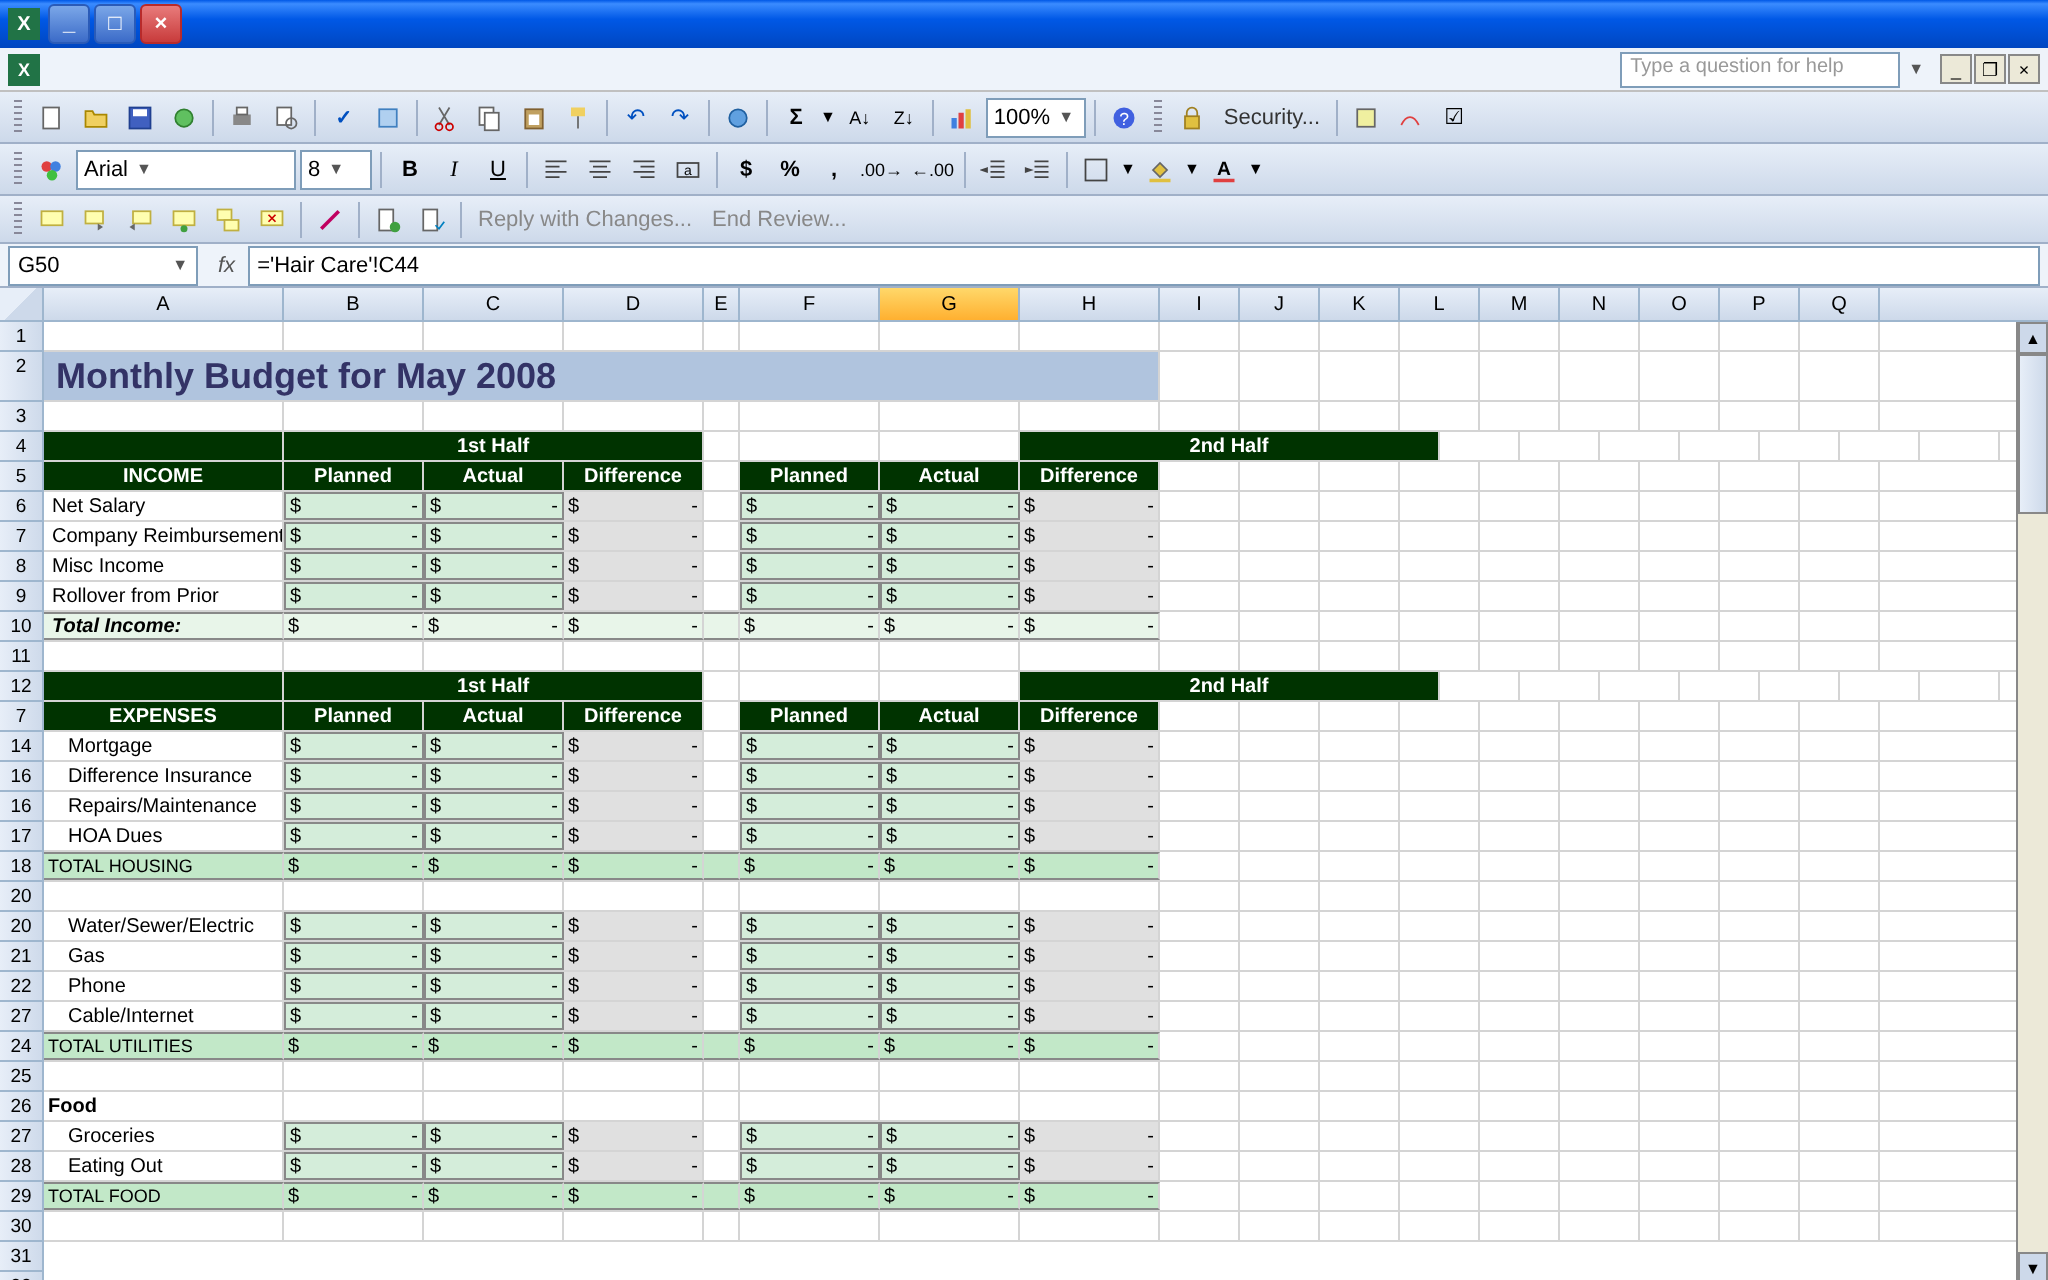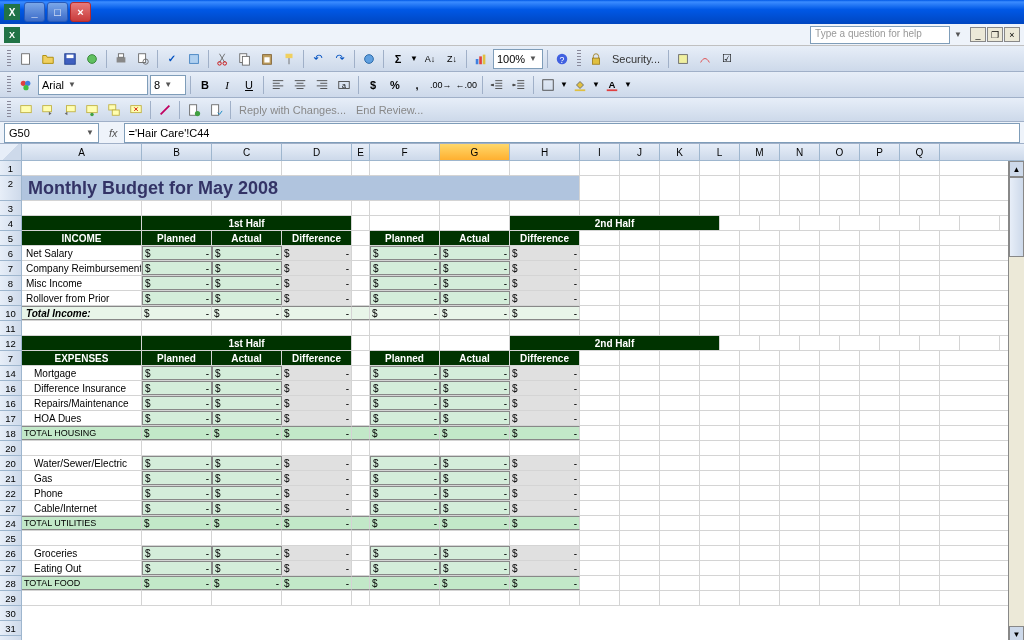--- a/index.html
+++ b/index.html
@@ -1160,20 +1160,39 @@
           <div class="cell" style="width: 40px;"></div>
           <div class="cell" style="width: 40px;"></div>
           <div class="cell" style="width: 40px;"></div>
           <div class="cell" style="width: 40px;"></div>
           <div class="cell" style="width: 40px;"></div>
           <div class="cell" style="width: 40px;"></div>
           <div class="cell" style="width: 40px;"></div>
           <div class="cell" style="width: 40px;"></div>
         </div>
         <div class="cell-row">
+          <div class="cell bold" style="width: 120px; padding-left: 2px;">Food</div>
+          <div class="cell" style="width: 70px;"></div>
+          <div class="cell" style="width: 70px;"></div>
+          <div class="cell" style="width: 70px;"></div>
+          <div class="cell" style="width: 18px;"></div>
+          <div class="cell" style="width: 70px;"></div>
+          <div class="cell" style="width: 70px;"></div>
+          <div class="cell" style="width: 70px;"></div>
+          <div class="cell" style="width: 40px;"></div>
+          <div class="cell" style="width: 40px;"></div>
+          <div class="cell" style="width: 40px;"></div>
+          <div class="cell" style="width: 40px;"></div>
+          <div class="cell" style="width: 40px;"></div>
+          <div class="cell" style="width: 40px;"></div>
+          <div class="cell" style="width: 40px;"></div>
+          <div class="cell" style="width: 40px;"></div>
+          <div class="cell" style="width: 40px;"></div>
+        </div>
+        <div class="cell-row">
           <div class="cell" style="width: 120px; padding-left: 12px;">Groceries</div>
           <div class="cell dollar light-green border-thin" style="width: 70px;">
             <span>$</span>
             <span>-</span>
           </div>
           <div class="cell dollar light-green border-thin" style="width: 70px;">
             <span>$</span>
             <span>-</span>
           </div>
           <div class="cell dollar gray-bg" style="width: 70px;">

